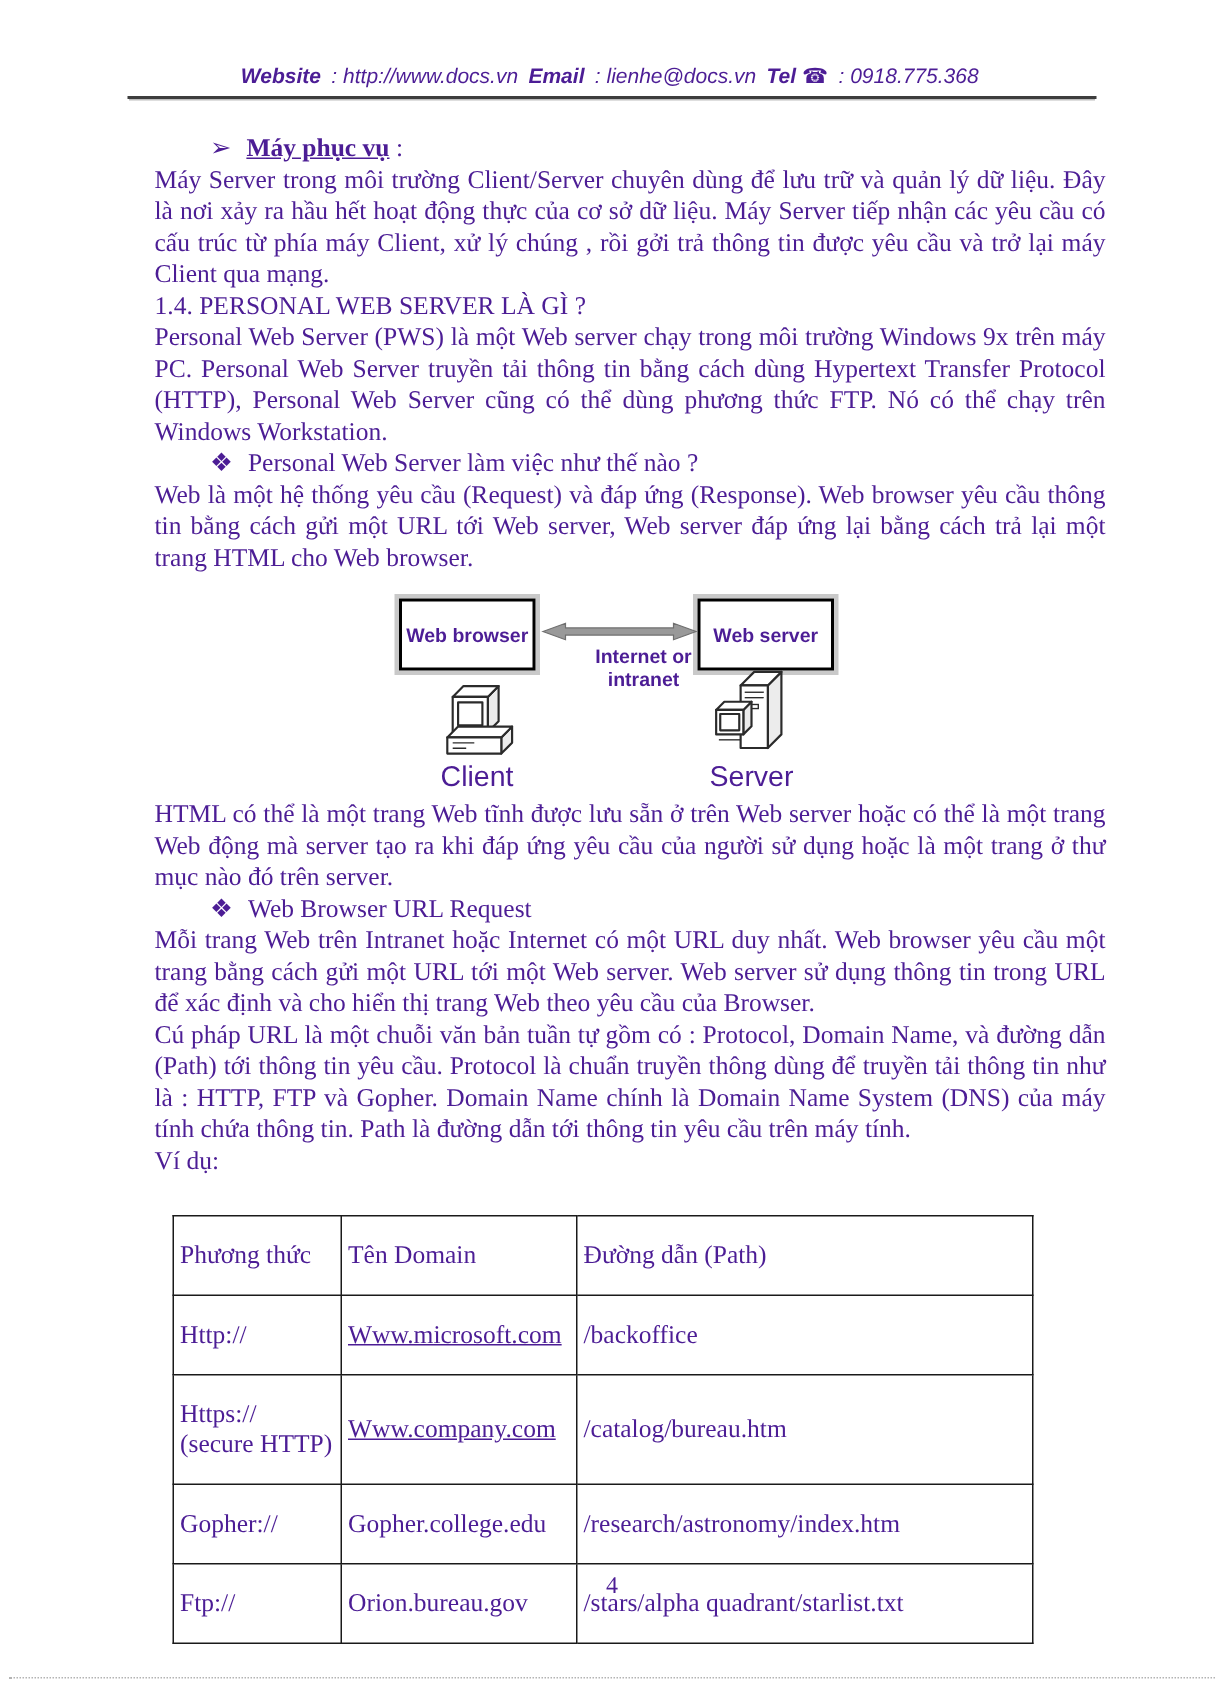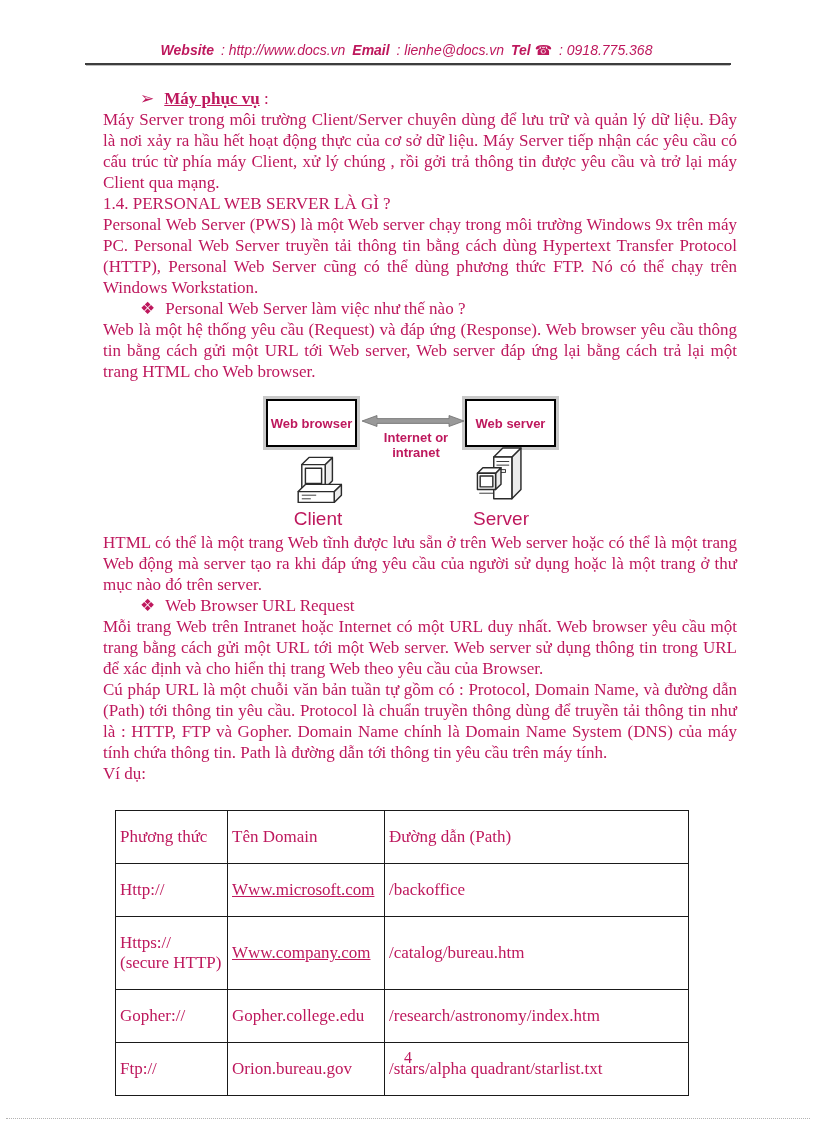--- a/index.html
+++ b/index.html
@@ -1,17 +1,17 @@
 <!DOCTYPE html>
 <html><head>
 <meta charset="utf-8">
 <style>
   html,body{margin:0;padding:0;background:#fff;}
   .page{position:relative;width:816px;height:1123px;background:#ffffff;overflow:hidden;
-        font-family:"Liberation Serif","DejaVu Serif",serif;color:#be185d;}
+        font-family:"Liberation Serif","DejaVu Serif",serif;color:#4c1d95;}
 
   
   .doc-header{position:absolute;top:42px;left:85px;width:646px;text-align:center;
               font-family:"Liberation Sans","DejaVu Sans",sans-serif;font-style:italic;
               font-size:14px;padding-bottom:5px;border-bottom:2px solid #3d3d3d;
               box-shadow:0 2px 0 -1px #bdbdbd;}
   .doc-header b{font-weight:bold;}
   .doc-header span{margin:0 3px;}
 
   
@@ -27,21 +27,21 @@
   .diagram{position:relative;width:300px;height:132px;margin:14px 0 4px 160px;
            font-family:"Liberation Sans","DejaVu Sans",sans-serif;}
   .node-frame{position:absolute;top:0;width:97px;height:54px;background:#c9c9c9;
               padding:3px;box-sizing:border-box;}
   .node-frame.left{left:0;}
   .node-frame.right{right:4px;margin-left:40px;}
   .node-box{width:100%;height:100%;background:#fff;border:2px solid #000;box-sizing:border-box;
             display:flex;align-items:center;justify-content:center;
             font-size:13px;font-weight:bold;white-space:nowrap;}
   .conn-arrow{position:absolute;left:97px;top:18px;width:106px;height:14px;}
-  .conn-label{position:absolute;left:96px;top:34px;width:114px;text-align:center;
+  .conn-label{position:absolute;left:109px;top:34px;width:114px;text-align:center;
               font-size:13px;font-weight:bold;line-height:15px;}
   .pc-icon{position:absolute;}
   .icon-caption{position:absolute;top:112px;text-align:center;font-size:19px;}
 
   
   .url-table{border-collapse:collapse;margin:26px 0 0 12px;font-size:17px;line-height:20px;}
   .url-table td{border:1.5px solid #1a1a1a;padding:16px 4px;vertical-align:middle;text-align:left;}
   .url-table .col-method{width:103px;}
   .url-table .col-domain{width:148px;word-break:break-all;}
   .url-table .col-path{width:295px;}

